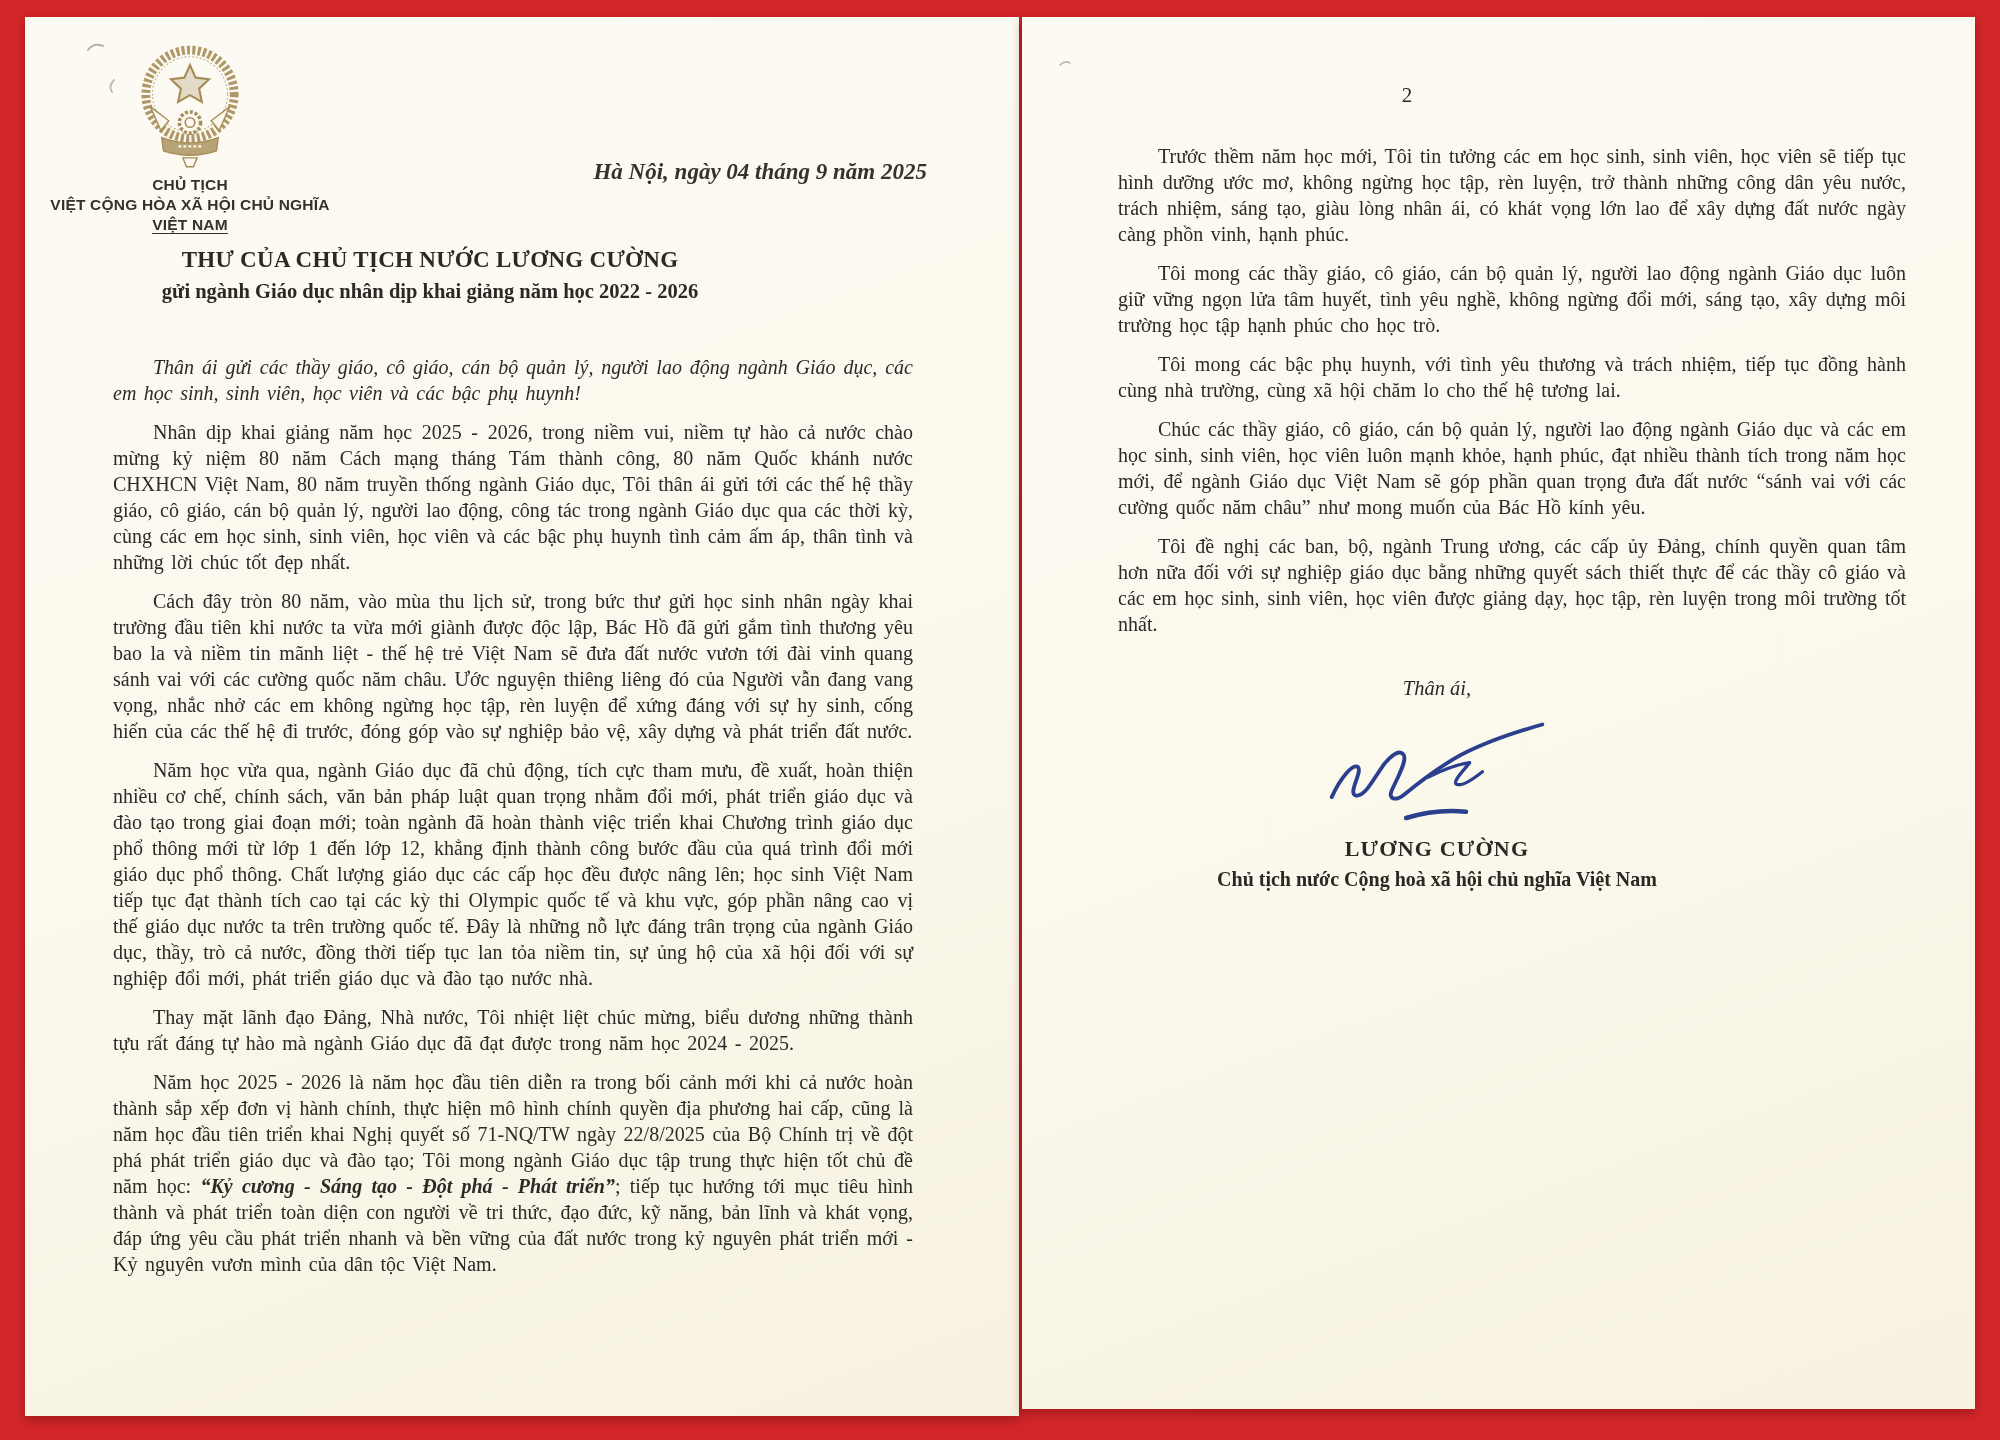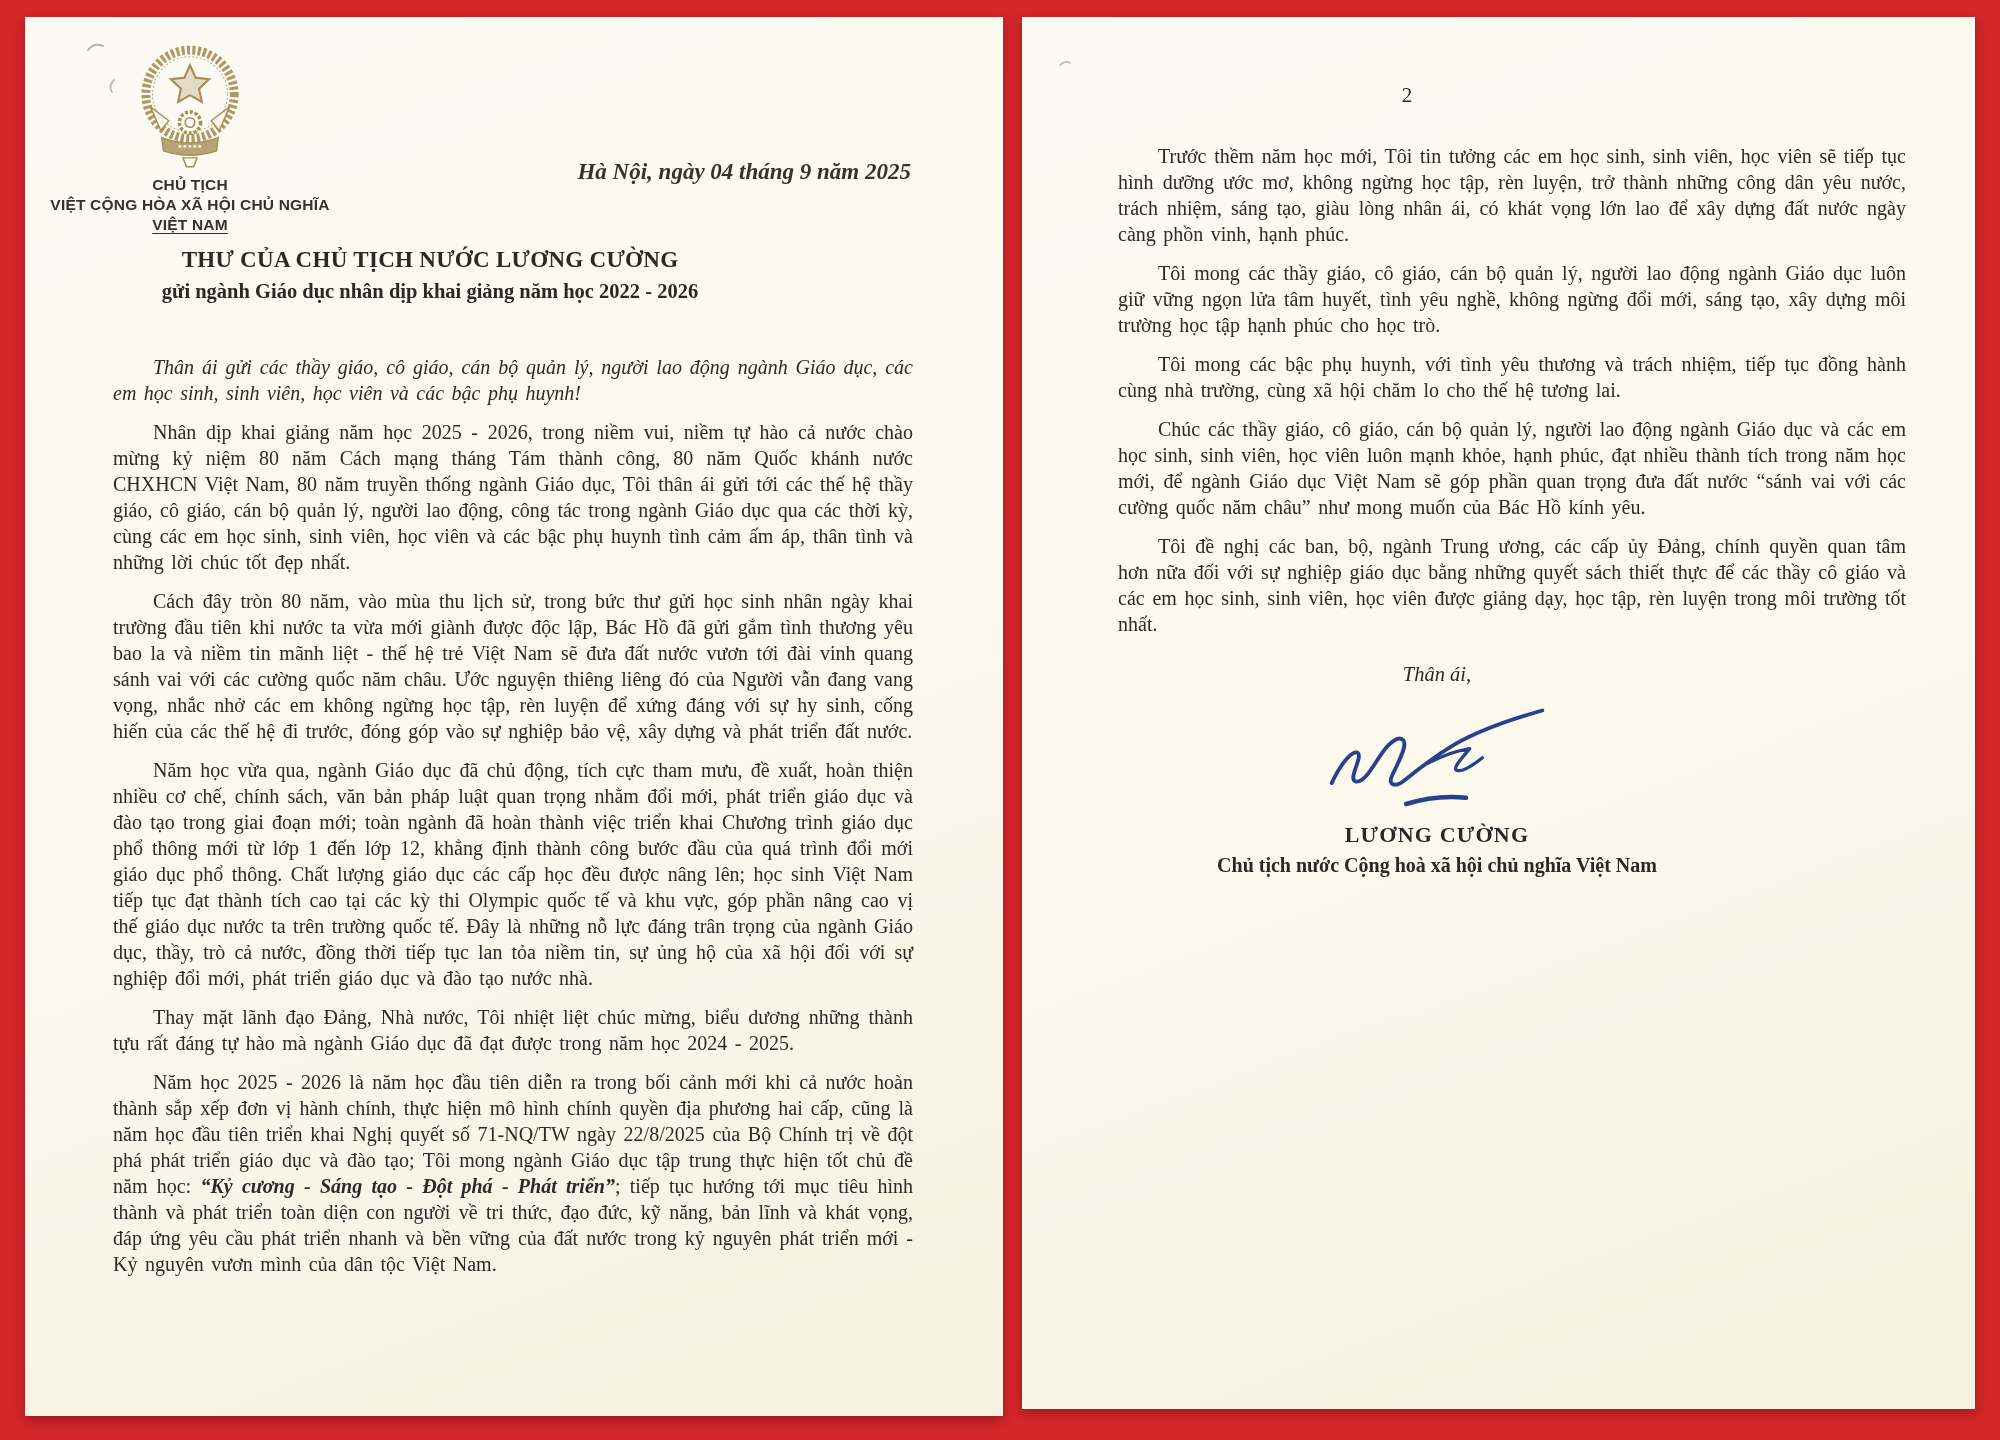--- a/index.html
+++ b/index.html
@@ -14,21 +14,21 @@
     width:2000px;height:1440px;position:relative;overflow:hidden;
     background:var(--background-red);
     font-family:"Liberation Serif","DejaVu Serif",serif;
     color:var(--ink);
   }
   .page{
     position:absolute;top:17px;
     background:linear-gradient(160deg,#fcfaf3 0%,#fbf8ec 55%,#f6f1e0 100%);
     box-shadow:0 4px 10px rgba(70,0,0,.35);
   }
-  .page1{left:25px;width:978px;height:1399px;}
+  .page1{left:25px;width:978px;height:1399px;padding-left:16px;}
   .page2{left:1022px;width:953px;height:1392px;}
 
   .header-left{position:absolute;left:0;top:22px;width:330px;text-align:center;}
   .emblem-svg{width:106px;height:130px;display:inline-block;}
   .office{
     font-family:"Liberation Sans","DejaVu Sans",sans-serif;
     font-weight:bold;font-size:15.5px;line-height:20px;color:#33312c;letter-spacing:.2px;margin-top:2px;
   }
   .office .u{text-decoration:underline;text-underline-offset:3px;}
 
@@ -46,21 +46,21 @@
     font-size:20px;line-height:26px;word-spacing:2.5px;color:#2b2a26;
   }
   .body1{top:325px;left:88px;width:800px;margin-top:12px;}
   .body2{top:126px;left:96px;width:788px;}
   .body p{margin:0 0 13px 0;text-indent:40px;}
   .salutation{font-style:italic;margin-bottom:15px;}
   .theme{font-weight:bold;font-style:italic;}
 
   .page-number{position:absolute;top:66px;left:0;width:770px;text-align:center;font-size:21px;}
 
-  .sign-block{position:absolute;top:646px;left:130px;width:570px;text-align:center;}
+  .sign-block{position:absolute;top:660px;left:130px;width:570px;text-align:center;}
   .closing{font-style:italic;font-size:20.5px;}
   .signature-svg{width:250px;height:118px;margin-top:10px;}
   .signer-name{font-weight:bold;font-size:22px;letter-spacing:1.2px;margin-top:4px;}
   .signer-title{font-weight:bold;font-size:20px;margin-top:6px;}
 
   .speck{position:absolute;opacity:.65;}
 </style>
 </head>
 <body>
 

